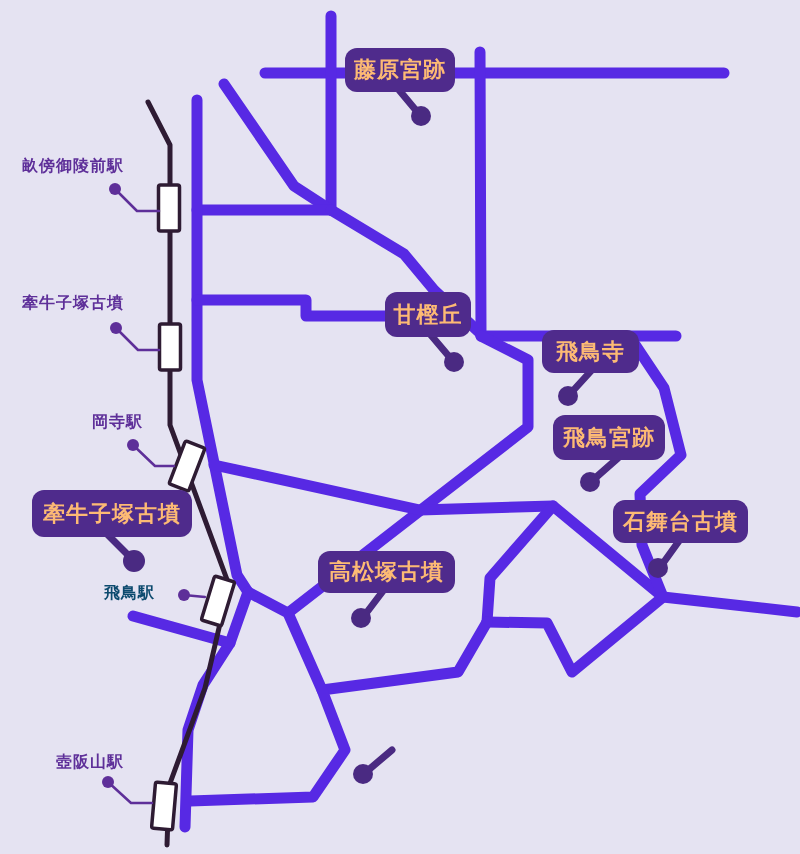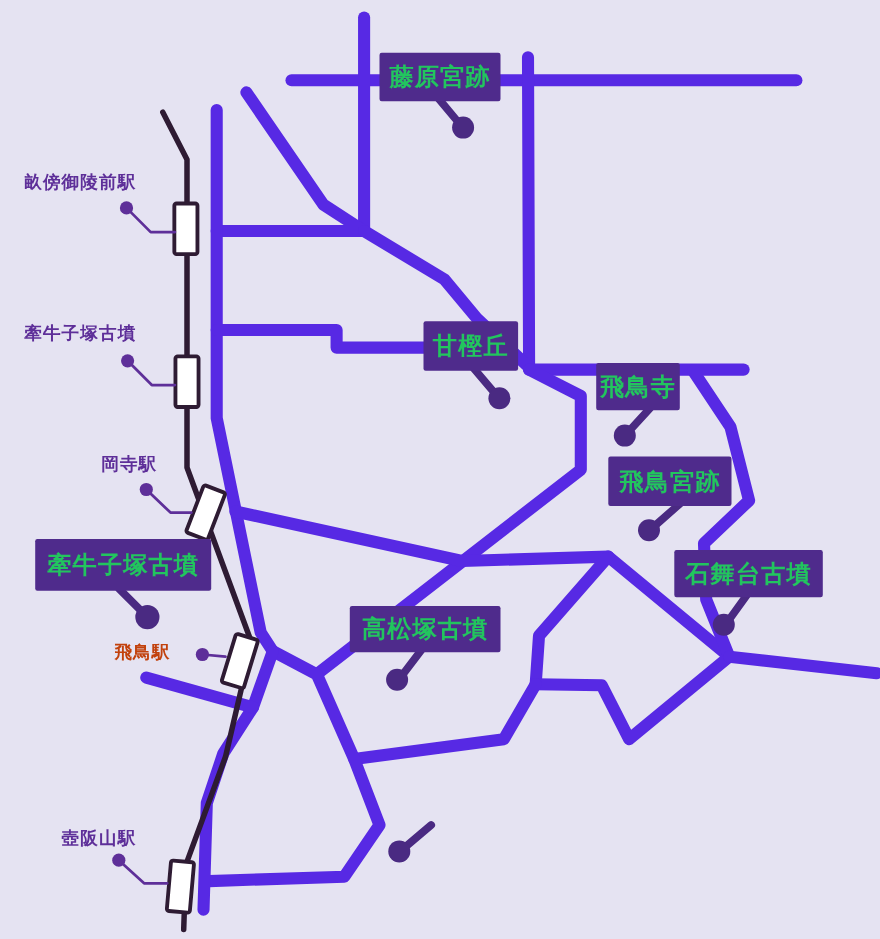--- a/index.html
+++ b/index.html
@@ -4,22 +4,22 @@
 <style>
   html,body{margin:0;padding:0;}
   body{
     width:800px;height:854px;position:relative;overflow:hidden;
     font-family:"DejaVu Sans","Liberation Sans",sans-serif;
   }
   #map-root{position:absolute;inset:0;width:800px;height:854px;}
   #map-svg{position:absolute;left:0;top:0;}
   .badge{
     position:absolute;display:flex;align-items:center;justify-content:center;
-    color:#22c55e;font-weight:bold;font-size:22px;letter-spacing:1px;
-    white-space:nowrap;border-radius:2px;box-sizing:border-box;
+    color:#fdba74;font-weight:bold;font-size:22px;letter-spacing:1px;
+    white-space:nowrap;border-radius:12px;box-sizing:border-box;
   }
   .station-label{
     position:absolute;font-weight:bold;font-size:16px;letter-spacing:1px;
     white-space:nowrap;
   }
 </style>
 </head>
 <body style="background: rgb(229, 227, 242);">
 
 <div id="map-root">
@@ -82,24 +82,24 @@
         <circle cx="133" cy="445" r="6" fill="#5e2f99"></circle>
         <polyline points="184,595 205,597" fill="none" stroke="#5e2f99" stroke-width="2.5" stroke-linecap="round" stroke-linejoin="round"></polyline>
         <circle cx="184" cy="595" r="6" fill="#5e2f99"></circle>
         <polyline points="108,782 131,803 152,803" fill="none" stroke="#5e2f99" stroke-width="2.5" stroke-linecap="round" stroke-linejoin="round"></polyline>
         <circle cx="108" cy="782" r="6" fill="#5e2f99"></circle>
       </g>
   </svg>
 
   <div class="badge" style="left: 345px; top: 48px; width: 110px; height: 44px; background: rgb(79, 43, 140);">藤原宮跡</div>
   <div class="badge" style="left: 385px; top: 292px; width: 86px; height: 45px; background: rgb(79, 43, 140);">甘樫丘</div>
-  <div class="badge" style="left: 542px; top: 330px; width: 76px; height: 43px; background: rgb(79, 43, 140);">飛鳥寺</div>
+  <div class="badge" style="left: 542px; top: 330px; width: 97px; height: 43px; background: rgb(79, 43, 140);">飛鳥寺</div>
   <div class="badge" style="left: 553px; top: 415px; width: 112px; height: 45px; background: rgb(79, 43, 140);">飛鳥宮跡</div>
   <div class="badge" style="left: 318px; top: 551px; width: 137px; height: 42px; background: rgb(79, 43, 140);">高松塚古墳</div>
   <div class="badge" style="left: 613px; top: 500px; width: 135px; height: 43px; background: rgb(79, 43, 140);">石舞台古墳</div>
   <div class="badge" style="left: 32px; top: 490px; width: 160px; height: 47px; background: rgb(79, 43, 140);">牽牛子塚古墳</div>
 
   <div class="station-label" style="left: 22px; top: 156px; color: rgb(94, 47, 153);">畝傍御陵前駅</div>
   <div class="station-label" style="left: 22px; top: 293px; color: rgb(94, 47, 153);">牽牛子塚古墳</div>
   <div class="station-label" style="left: 92px; top: 412px; color: rgb(94, 47, 153);">岡寺駅</div>
-  <div class="station-label" style="left: 104px; top: 583px; color: #c2410c;">飛鳥駅</div>
+  <div class="station-label" style="left: 104px; top: 583px; color: #0c4a6e;">飛鳥駅</div>
   <div class="station-label" style="left: 56px; top: 752px; color: rgb(94, 47, 153);">壺阪山駅</div>
 </div>
 
 </body></html>

